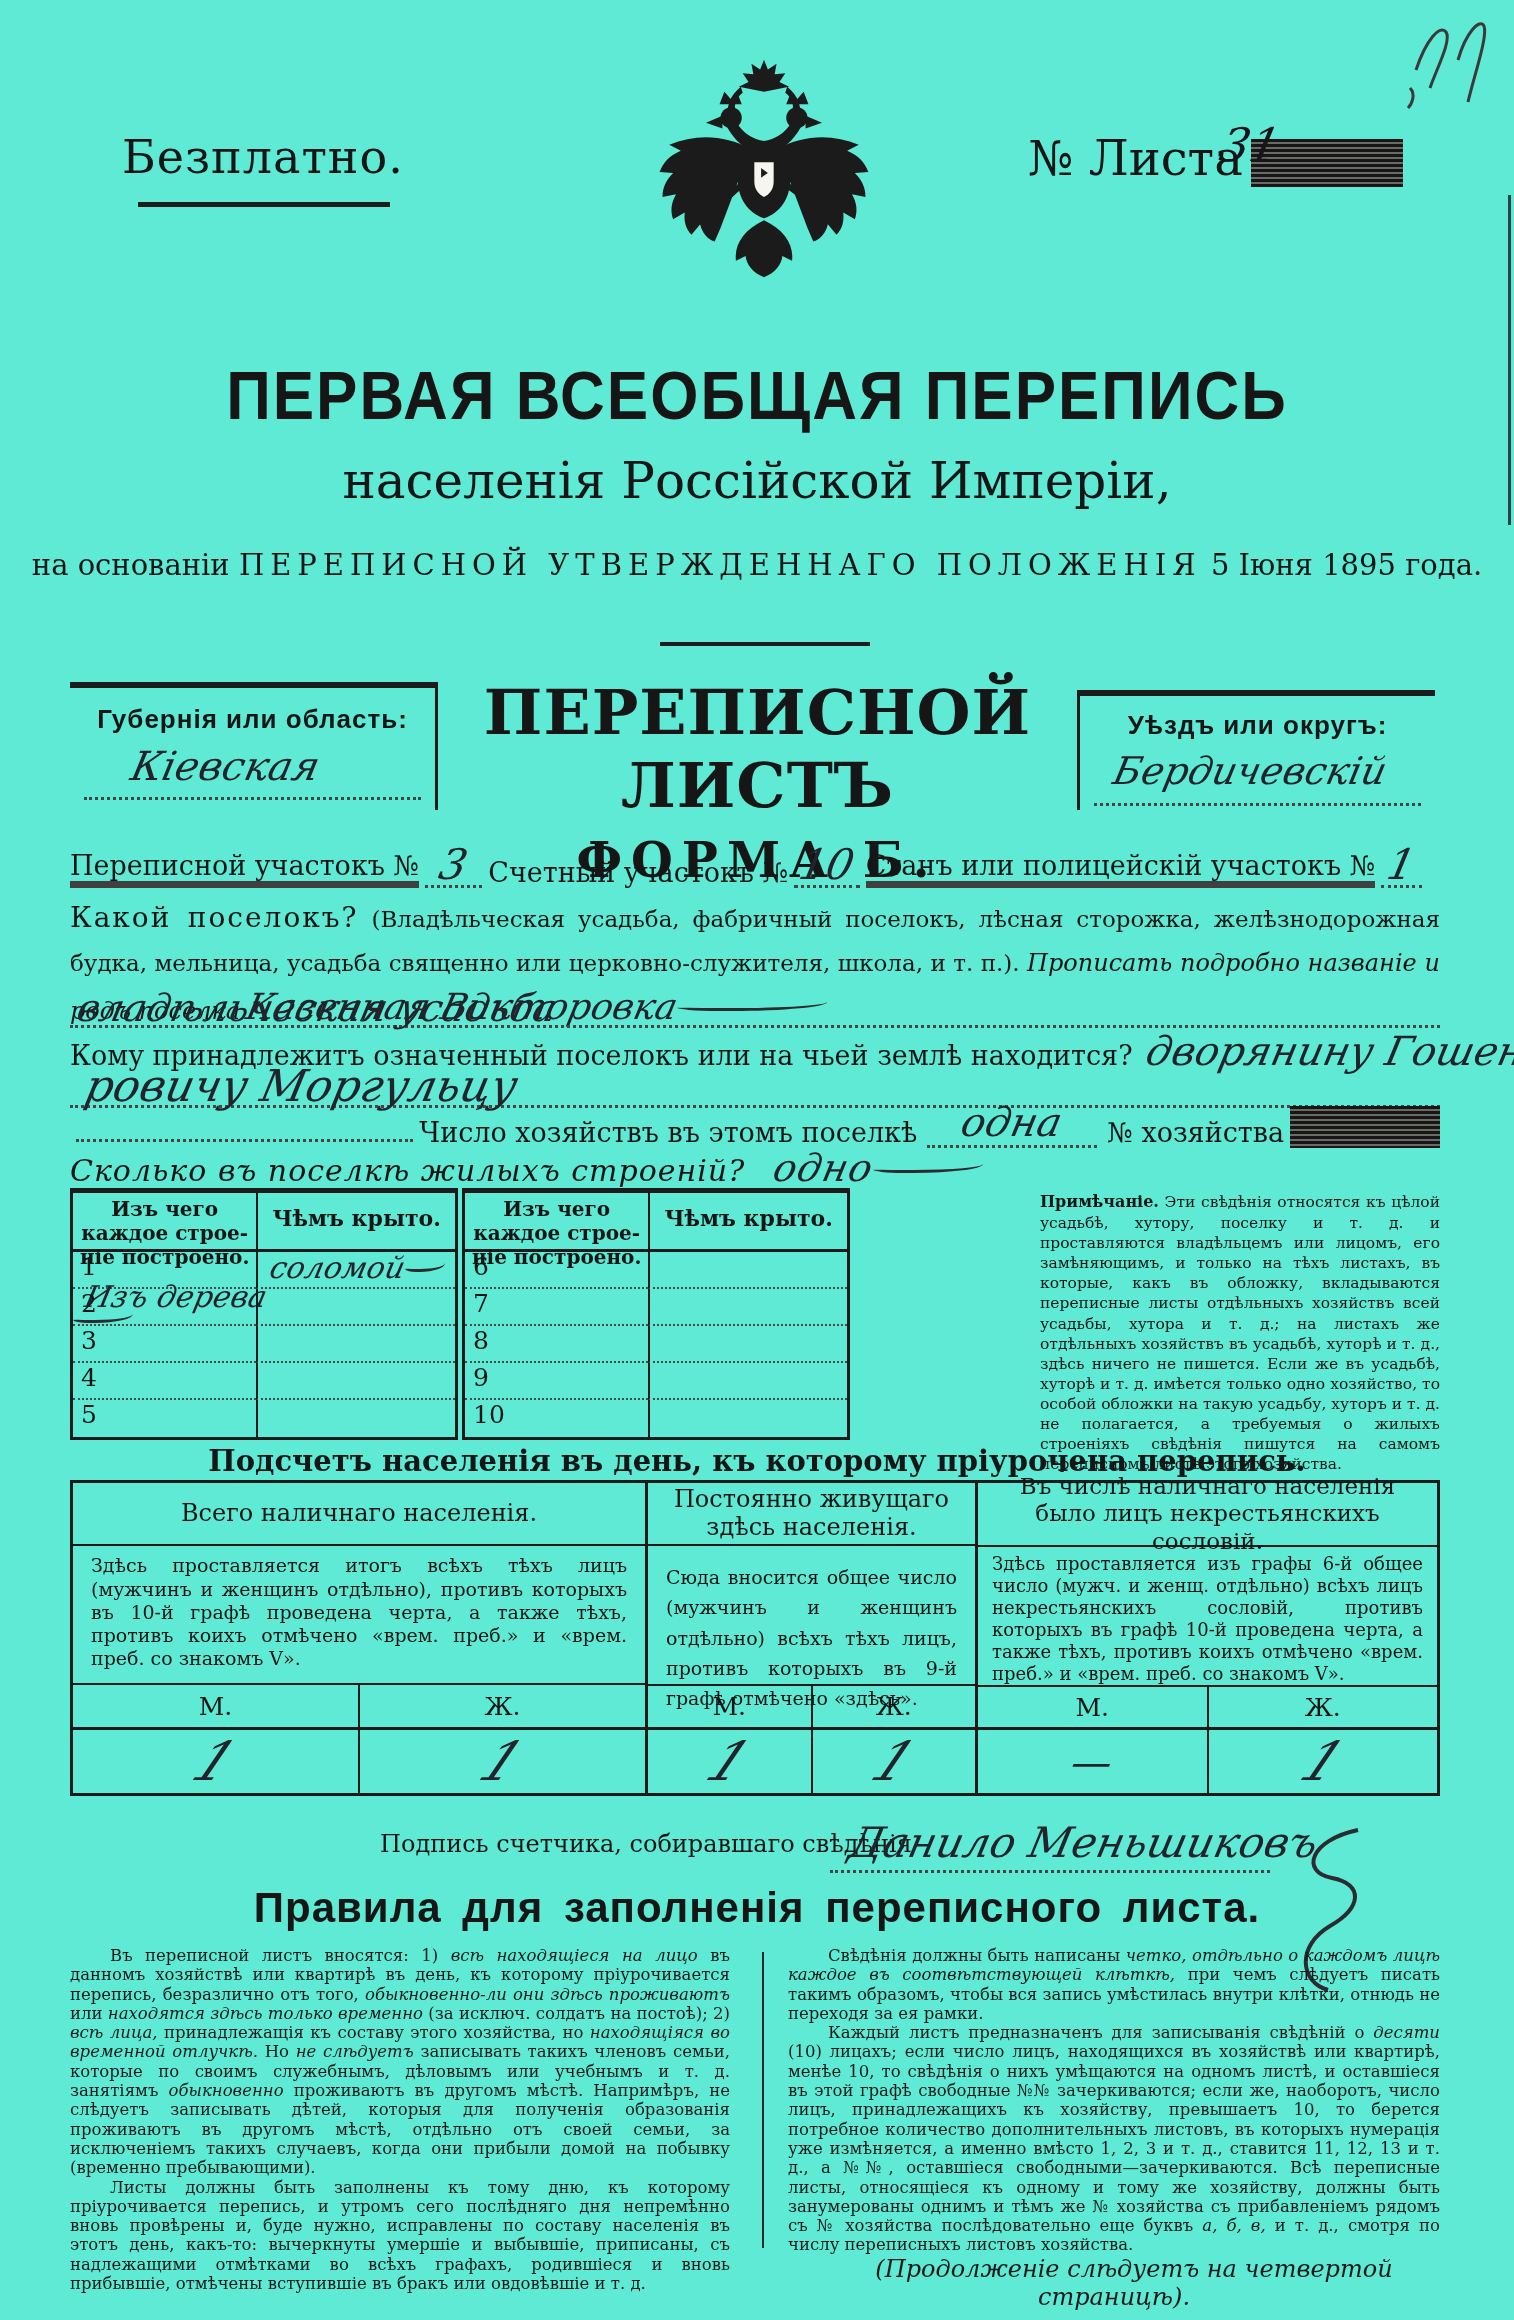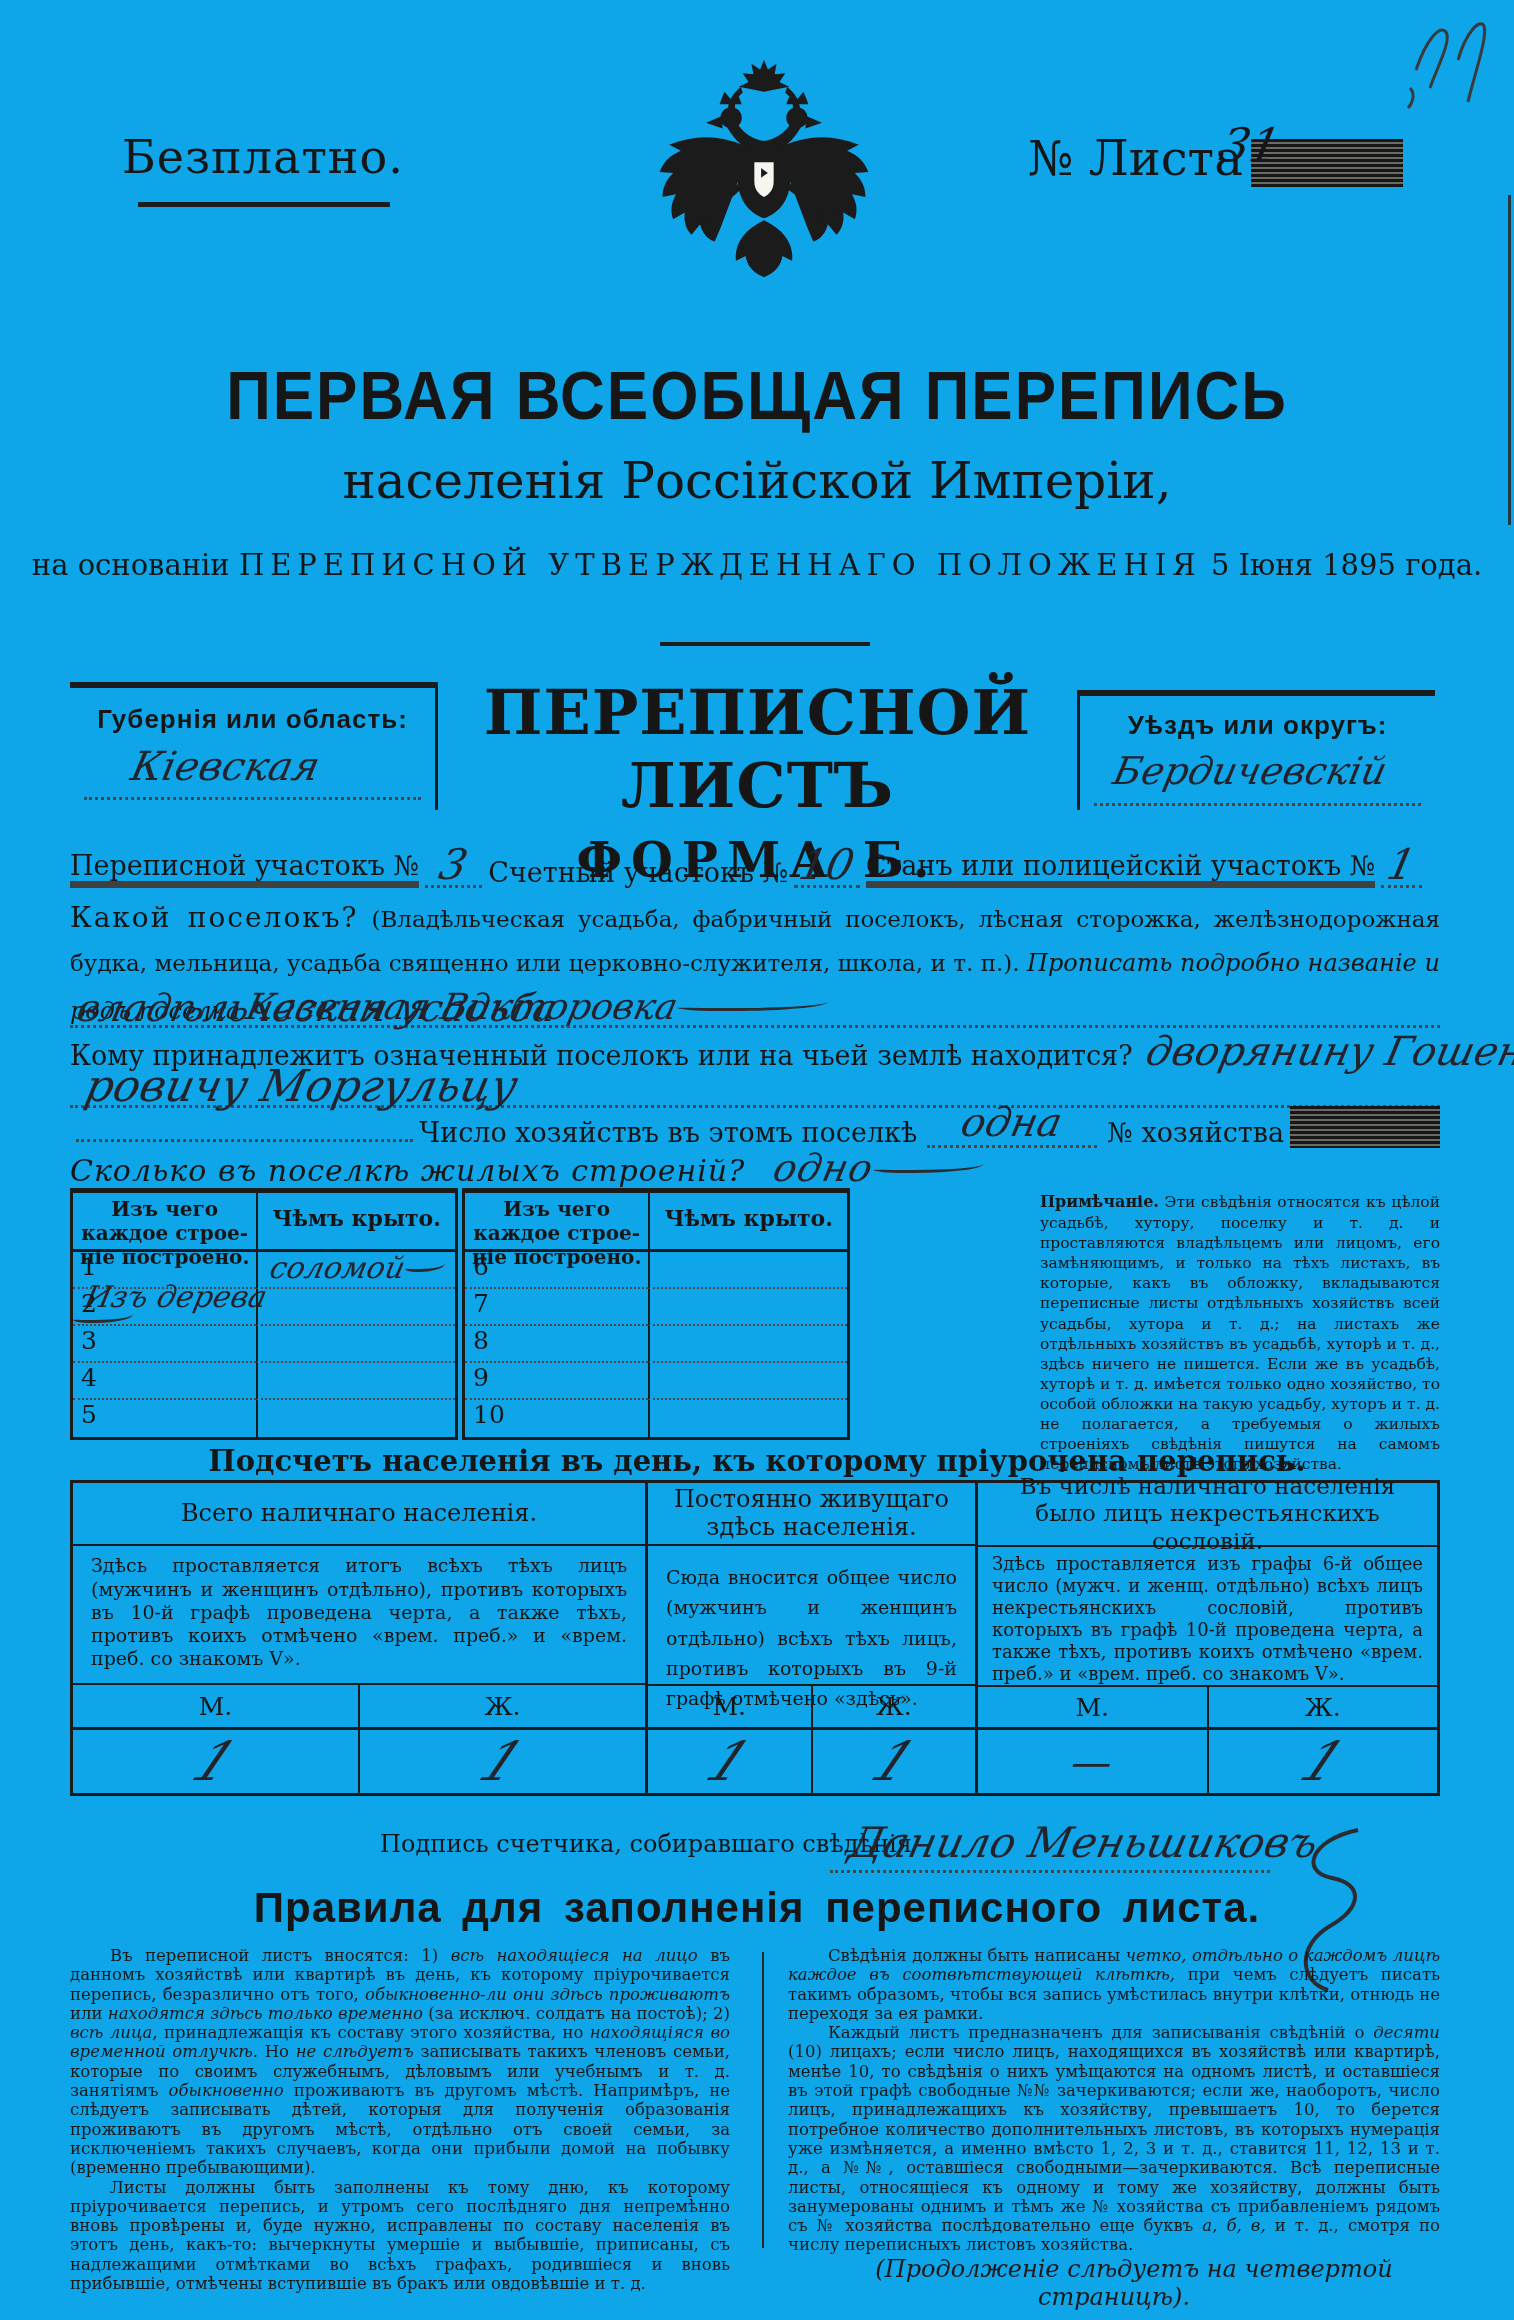--- a/index.html
+++ b/index.html
@@ -1,16 +1,16 @@
 <!DOCTYPE html>
 <html><head>
 <meta charset="utf-8">
 <style>
   html,body{margin:0;padding:0;background:#e9e8e3;}
-  .page{position:relative;width:1514px;height:2320px;margin:0 auto;background:#0ea5e9;
+  .page{position:relative;width:1514px;height:2320px;margin:0 auto;background:#5eead4;
         font-family:"DejaVu Serif",serif;color:#161616;overflow:hidden;}
   .abs{position:absolute;}
   .center{text-align:center;}
   .sans{font-family:"Liberation Sans",sans-serif;}
   .hw{font-family:"DejaVu Serif",serif;font-style:italic;color:#23232b;display:inline-block;
       transform:skewX(-12deg);white-space:nowrap;}
   .steep{transform:skewX(-26deg);}
   .dot{border-bottom:3px dotted #454545;}
   .u{border-bottom:7px solid #404040;}
   .em{font-style:italic;}

